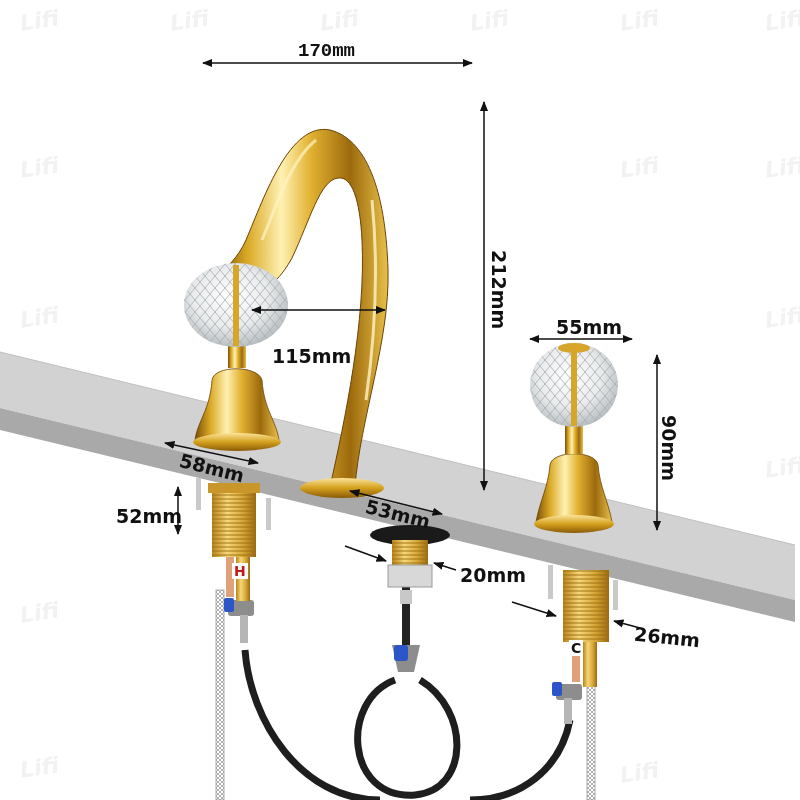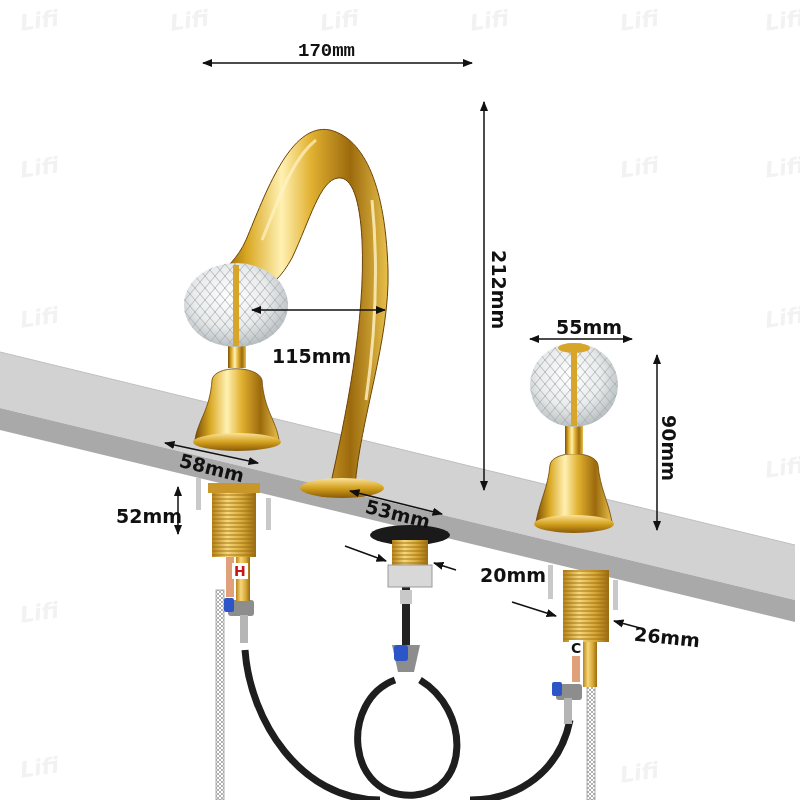--- a/index.html
+++ b/index.html
@@ -194,15 +194,15 @@
   <span class="hc" style="left:569px;top:640px;color:#111;">C</span>
 
   <span class="label" style="left:298px;top:42px;font-family:Liberation Mono, monospace;">170mm</span>
   <span class="label vert" style="left:508px;top:250px;">212mm</span>
   <span class="label" style="left:272px;top:319px;margin-top:28px;">115mm</span>
   <span class="label" style="left:556px;top:318px;text-align:center;">55mm</span>
   <span class="label vert" style="left:678px;top:415px;">90mm</span>
   <span class="label skew-a" style="left:182px;top:451px;">58mm</span>
   <span class="label" style="left:104px;top:507px;margin-left:12px;">52mm</span>
   <span class="label skew-a" style="left:368px;top:497px;">53mm</span>
-  <span class="label" style="left:480px;top:566px;">20mm</span>
+  <span class="label" style="left:460px;top:566px;">20mm</span>
   <span class="label" style="left:634px;top:628px;transform:rotate(6deg);">26mm</span>
 </div>
 
 </body></html>

